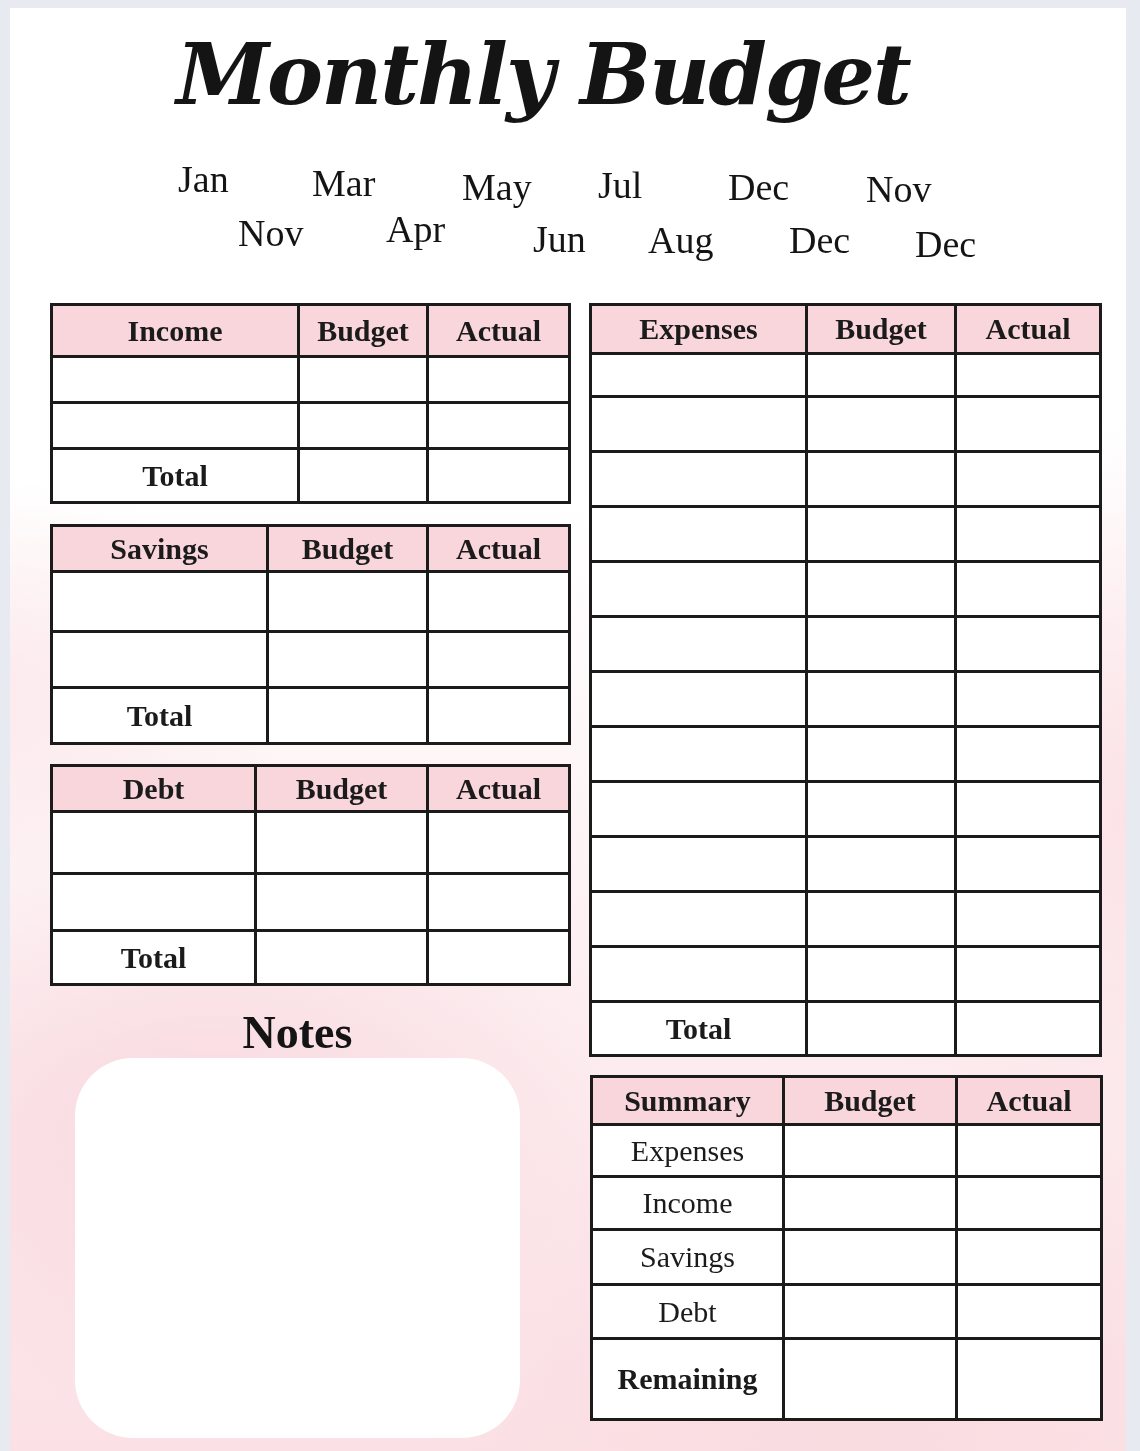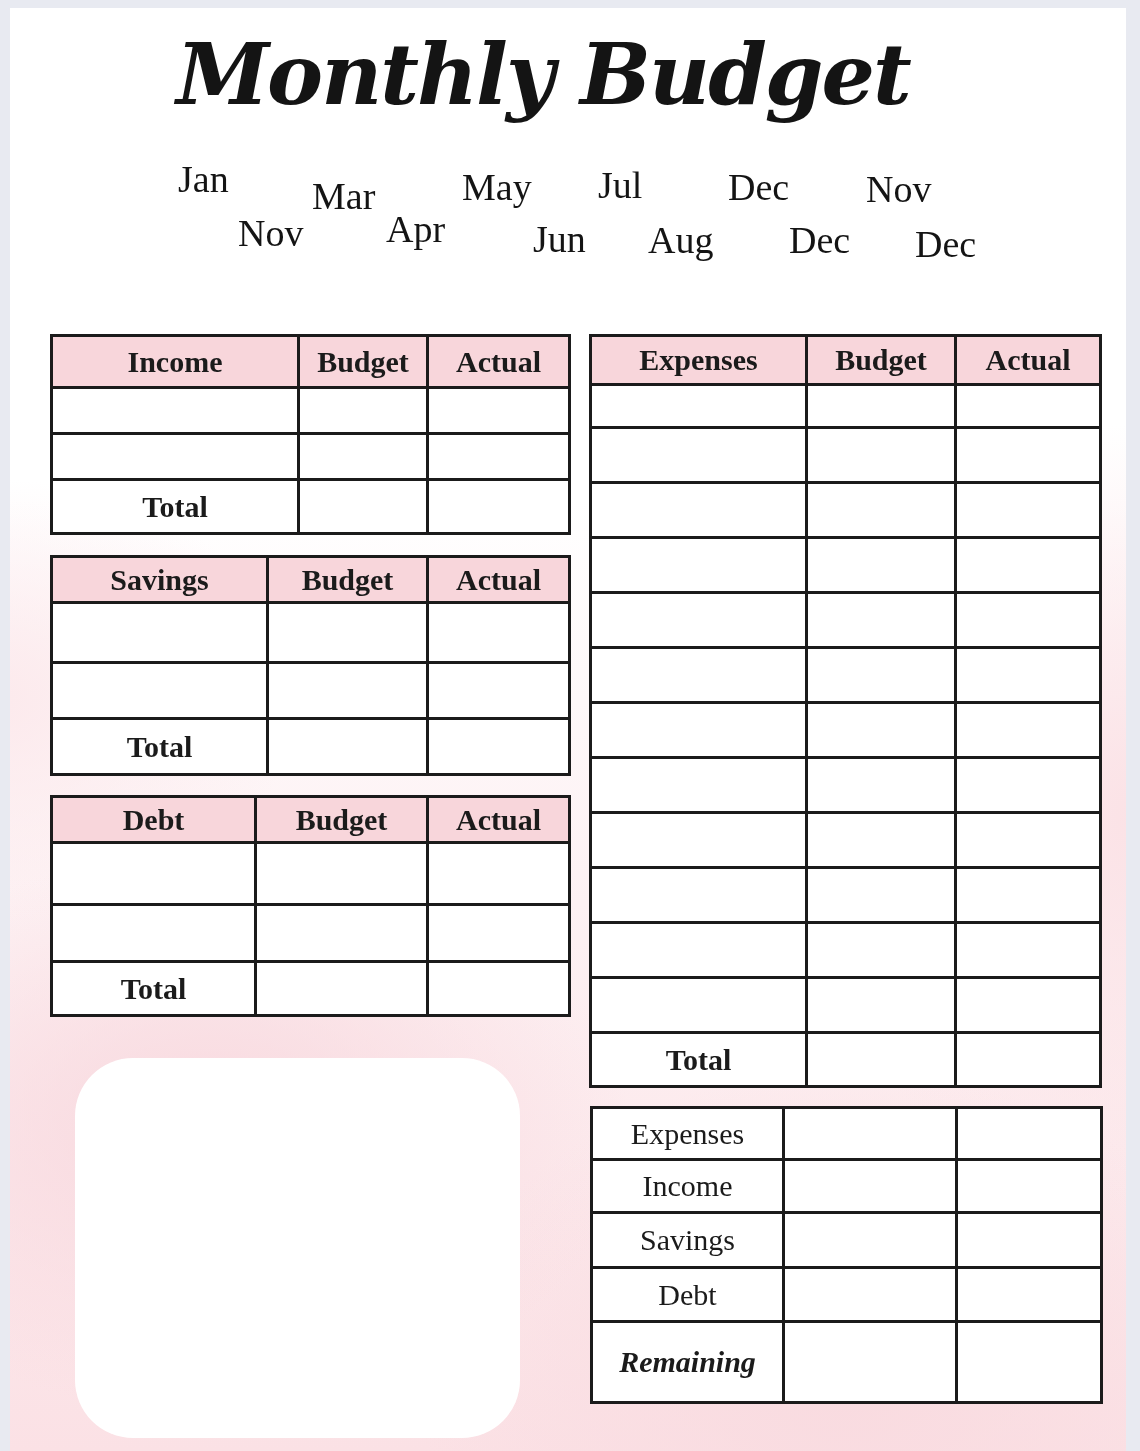--- a/index.html
+++ b/index.html
@@ -38,54 +38,53 @@
   .month{
     position:absolute;
     font-size:38px;line-height:1;
     color:#141414;
     white-space:nowrap;
   }
   table.t{
     position:absolute;
     border-collapse:collapse;
     table-layout:fixed;
-    margin-top:31px;
   }
   table.t td, table.t th{
     border:3px solid var(--ink);
     text-align:center;vertical-align:middle;
     font-size:30px;
     background:#ffffff;
     overflow:hidden;
   }
   table.t th{background:var(--pink);font-weight:bold;}
   td.pink{background:var(--pink);}
   td.total{font-weight:bold;font-size:31px;}
   td.lbl{font-weight:normal;font-size:30px;}
-  td.lbl.bold{font-weight:bold;font-style:italic;}
+  td.lbl.bold{font-weight:bold;}
   .notes-title{
     position:absolute;left:65px;top:998px;width:445px;
     text-align:center;font-weight:bold;font-size:46px;
     color:#141414;
   }
   .notes-box{
     position:absolute;left:65px;top:1050px;width:445px;height:380px;
     background:#ffffff;border-radius:58px;
   }
 </style>
 </head>
 <body>
 
 <div class="canvas">
 <div class="page">
 
   <div class="title">Monthly Budget</div>
 
   <span class="month" style="left:168px;top:152px">Jan</span>
-  <span class="month" style="left:302px;top:169px">Mar</span>
+  <span class="month" style="left:302px;top:156px">Mar</span>
   <span class="month" style="left:452px;top:160px">May</span>
   <span class="month" style="left:588px;top:158px">Jul</span>
   <span class="month" style="left:718px;top:160px">Dec</span>
   <span class="month" style="left:856px;top:162px">Nov</span>
   <span class="month" style="left:228px;top:206px">Nov</span>
   <span class="month" style="left:376px;top:202px">Apr</span>
   <span class="month" style="left:523px;top:212px">Jun</span>
   <span class="month" style="left:638px;top:213px">Aug</span>
   <span class="month" style="left:779px;top:213px">Dec</span>
   <span class="month" style="left:905px;top:217px">Dec</span>
@@ -260,20 +259,25 @@
   </tbody>
       </table>
 
   <table class="t" style="left:580px;top:1067px;width:510px">
     <colgroup>
           <col style="width:192px">
           <col style="width:173px">
           <col style="width:145px">
         </colgroup>
     <tbody>
+          <tr style="height:48px">
+      <th>Summary</th>
+      <th>Budget</th>
+      <th>Actual</th>
+    </tr>
     <tr style="height:52px">
       <td class="pink lbl">Expenses</td>
       <td></td>
       <td></td>
     </tr>
     <tr style="height:53px">
       <td class="pink lbl">Income</td>
       <td></td>
       <td></td>
     </tr>
@@ -288,16 +292,17 @@
       <td></td>
     </tr>
     <tr style="height:81px">
       <td class="pink lbl bold">Remaining</td>
       <td></td>
       <td></td>
     </tr>
   </tbody>
       </table>
 
+  <div class="notes-title">Notes</div>
   <div class="notes-box"></div>
 
 </div>
 </div>
 
 </body></html>

